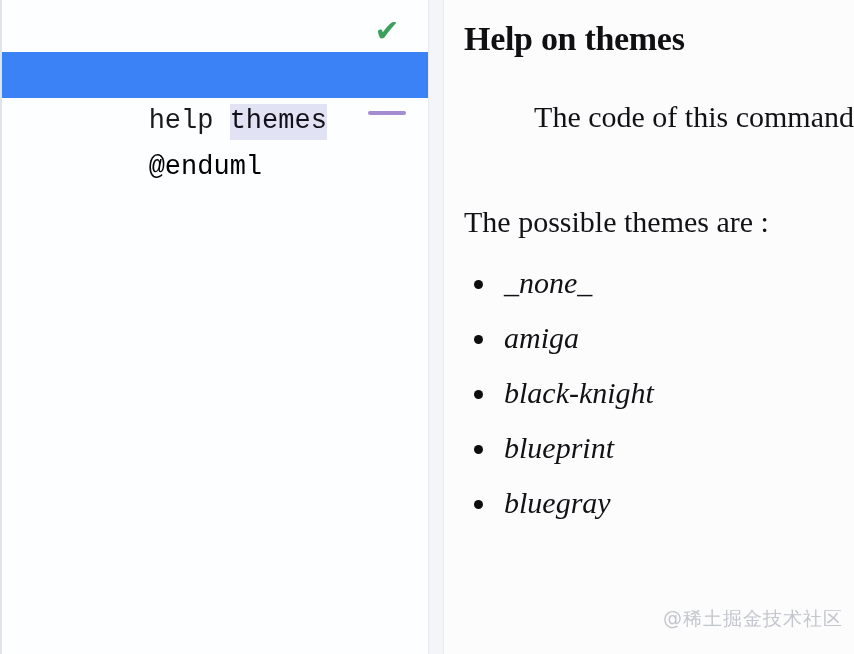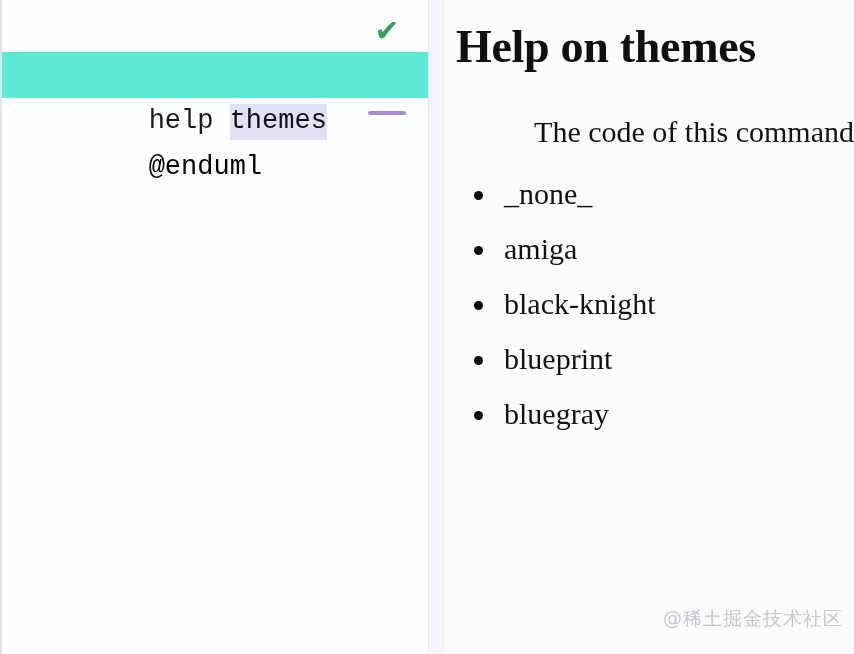--- a/index.html
+++ b/index.html
@@ -41,21 +41,21 @@
     height: 46px;
     line-height: 46px;
     font-family: "Liberation Mono", "DejaVu Sans Mono", monospace;
     font-size: 27px;
     white-space: pre;
     padding-left: 17px;
     box-sizing: border-box;
   }
   .code-line.keyword { color: #000000; }
   .code-line.current {
-    background: #5eead4;
+    background: #3b82f6;
     color: #1a1a1a;
   }
   .sel {
     background: #e1e2f4;
     color: #101018;
     padding: 2px 0 4px 0;
   }
   .status-check {
     position: absolute;
     right: 26px;
@@ -100,23 +100,23 @@
     width: 410px;
     height: 654px;
     background: #fcfcfd;
     overflow: hidden;
     box-sizing: border-box;
     padding: 0 0 0 12px;
   }
   .doc-title {
     font-family: "Liberation Serif", serif;
     font-weight: bold;
-    font-size: 46px;
+    font-size: 34px;
     color: #101013;
-    margin: 20px 0 0 0;
+    margin: 20px 0 0 8px;
     white-space: nowrap;
     letter-spacing: -0.3px;
   }
   .doc-para {
     font-family: "Liberation Serif", serif;
     font-size: 30px;
     color: #121216;
     white-space: nowrap;
     line-height: 1.16;
   }
@@ -129,20 +129,21 @@
     font-family: "Liberation Serif", serif;
     font-size: 30px;
     color: #121216;
     white-space: nowrap;
     margin: 70px 0 0 8px;
   }
   ul.theme-list {
     list-style: none;
     margin: 16px 0 0 0;
     padding: 0;
+    font-style: italic;
   }
   ul.theme-list li {
     position: relative;
     font-family: "Liberation Serif", serif;
     font-size: 30px;
     color: #121216;
     padding-left: 48px;
     height: 55px;
     line-height: 55px;
     white-space: nowrap;
@@ -201,20 +202,21 @@
 
   <div class="gutter"></div>
 
   <div class="doc-pane">
 
     <div class="doc-title">Help on themes</div>
 
     <div class="doc-para p1">The code of this command</div>
 
 
+    <div class="doc-intro">The possible themes are :</div>
 
     <ul class="theme-list">
       <li>_none_</li>
       <li>amiga</li>
       <li>black-knight</li>
       <li>blueprint</li>
       <li>bluegray</li>
     </ul>
 
     <div class="watermark">@稀土掘金技术社区</div>

